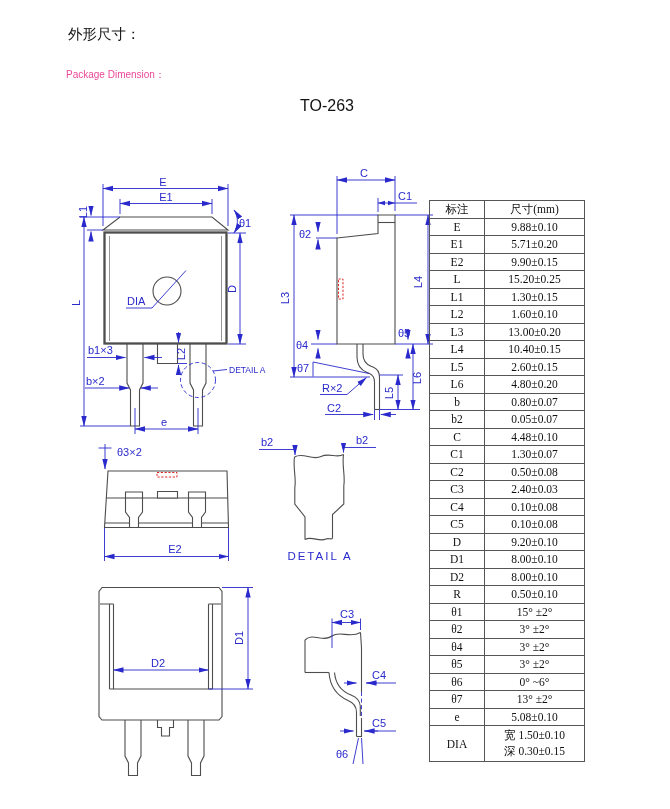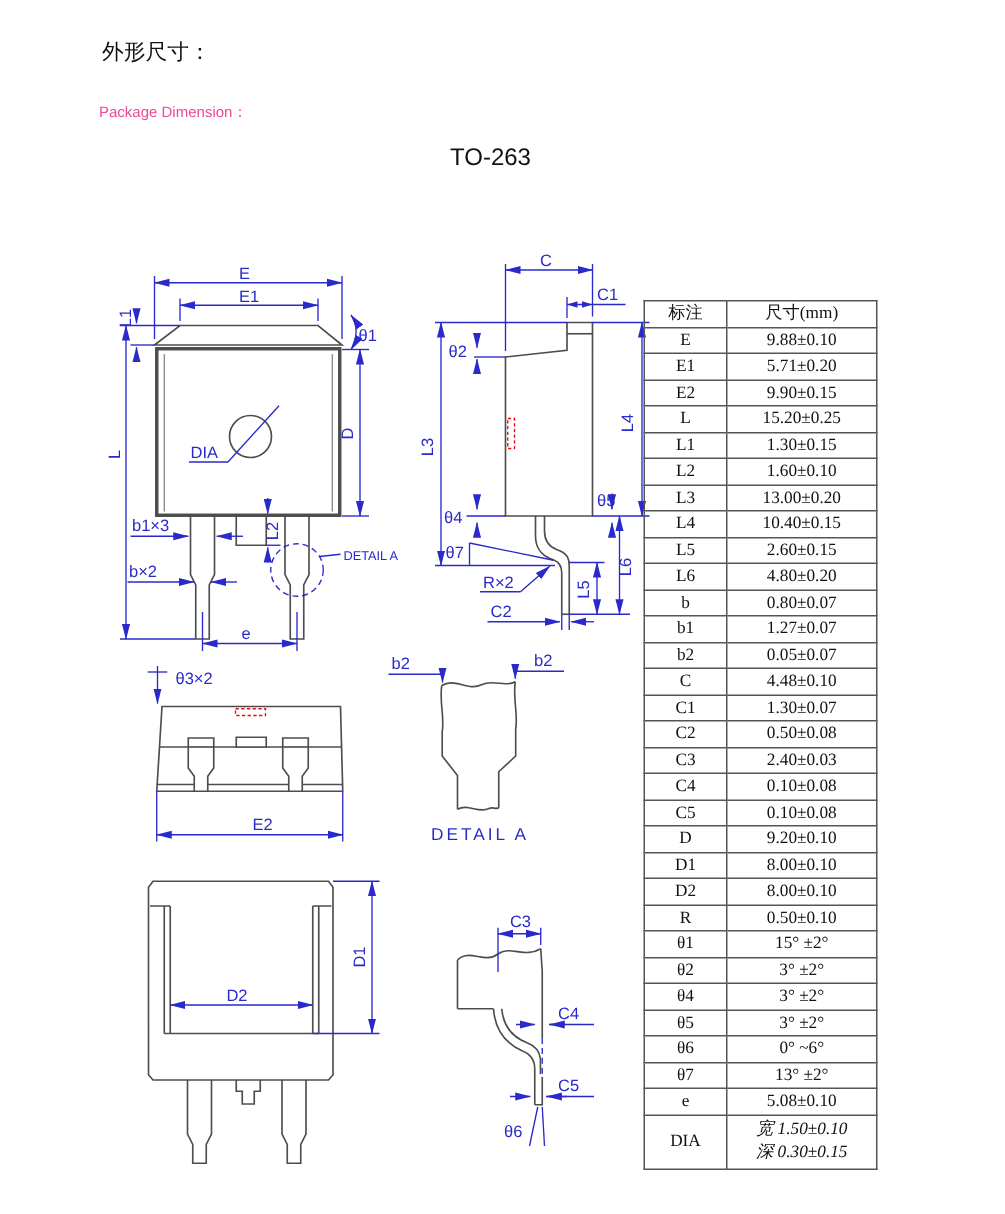--- a/index.html
+++ b/index.html
@@ -18,21 +18,21 @@
   .grayFill{stroke:#4d4d4d;fill:#ffffff;stroke-width:1.1;}
   .blue{stroke:#2929cc;fill:none;stroke-width:0.9;}
   .blueDash{stroke:#2929cc;fill:none;stroke-width:0.9;stroke-dasharray:4,2.6;}
   .redDash{stroke:#e01010;fill:none;stroke-width:0.9;stroke-dasharray:2.2,1.6;}
   
   .dim-table-wrap{left:429px;top:152px;margin-top:48px;}
   table.dim{border-collapse:collapse;font-family:"Liberation Serif",serif;font-size:11.5px;color:#111;}
   table.dim td{border:1px solid #555;text-align:center;height:16.5px;line-height:16px;padding:0 2px;}
   table.dim td.c1{width:50px;}
   table.dim td.c2{width:95px;}
-  table.dim .dia-cell div{line-height:15.5px;font-style:italic;}
+  table.dim .dia-cell div{line-height:15.5px;}
   table.dim .dia-cell{padding:2px 2px;}
 </style>
 </head>
 <body>
 
 <div class="abs title-cn">外形尺寸：</div>
 <div class="abs title-en">Package Dimension：</div>
 <div class="abs pkg-name">TO-263</div>
 
 <svg width="670" height="809" viewBox="0 0 670 809">
@@ -303,24 +303,20 @@
           <td class="c1">L5</td>
           <td class="c2">2.60±0.15</td>
         </tr>
         <tr>
           <td class="c1">L6</td>
           <td class="c2">4.80±0.20</td>
         </tr>
         <tr>
           <td class="c1">b</td>
           <td class="c2">0.80±0.07</td>
-        </tr>
-        <tr>
-          <td class="c1">b1</td>
-          <td class="c2">1.27±0.07</td>
         </tr>
         <tr>
           <td class="c1">b2</td>
           <td class="c2">0.05±0.07</td>
         </tr>
         <tr>
           <td class="c1">C</td>
           <td class="c2">4.48±0.10</td>
         </tr>
         <tr>

